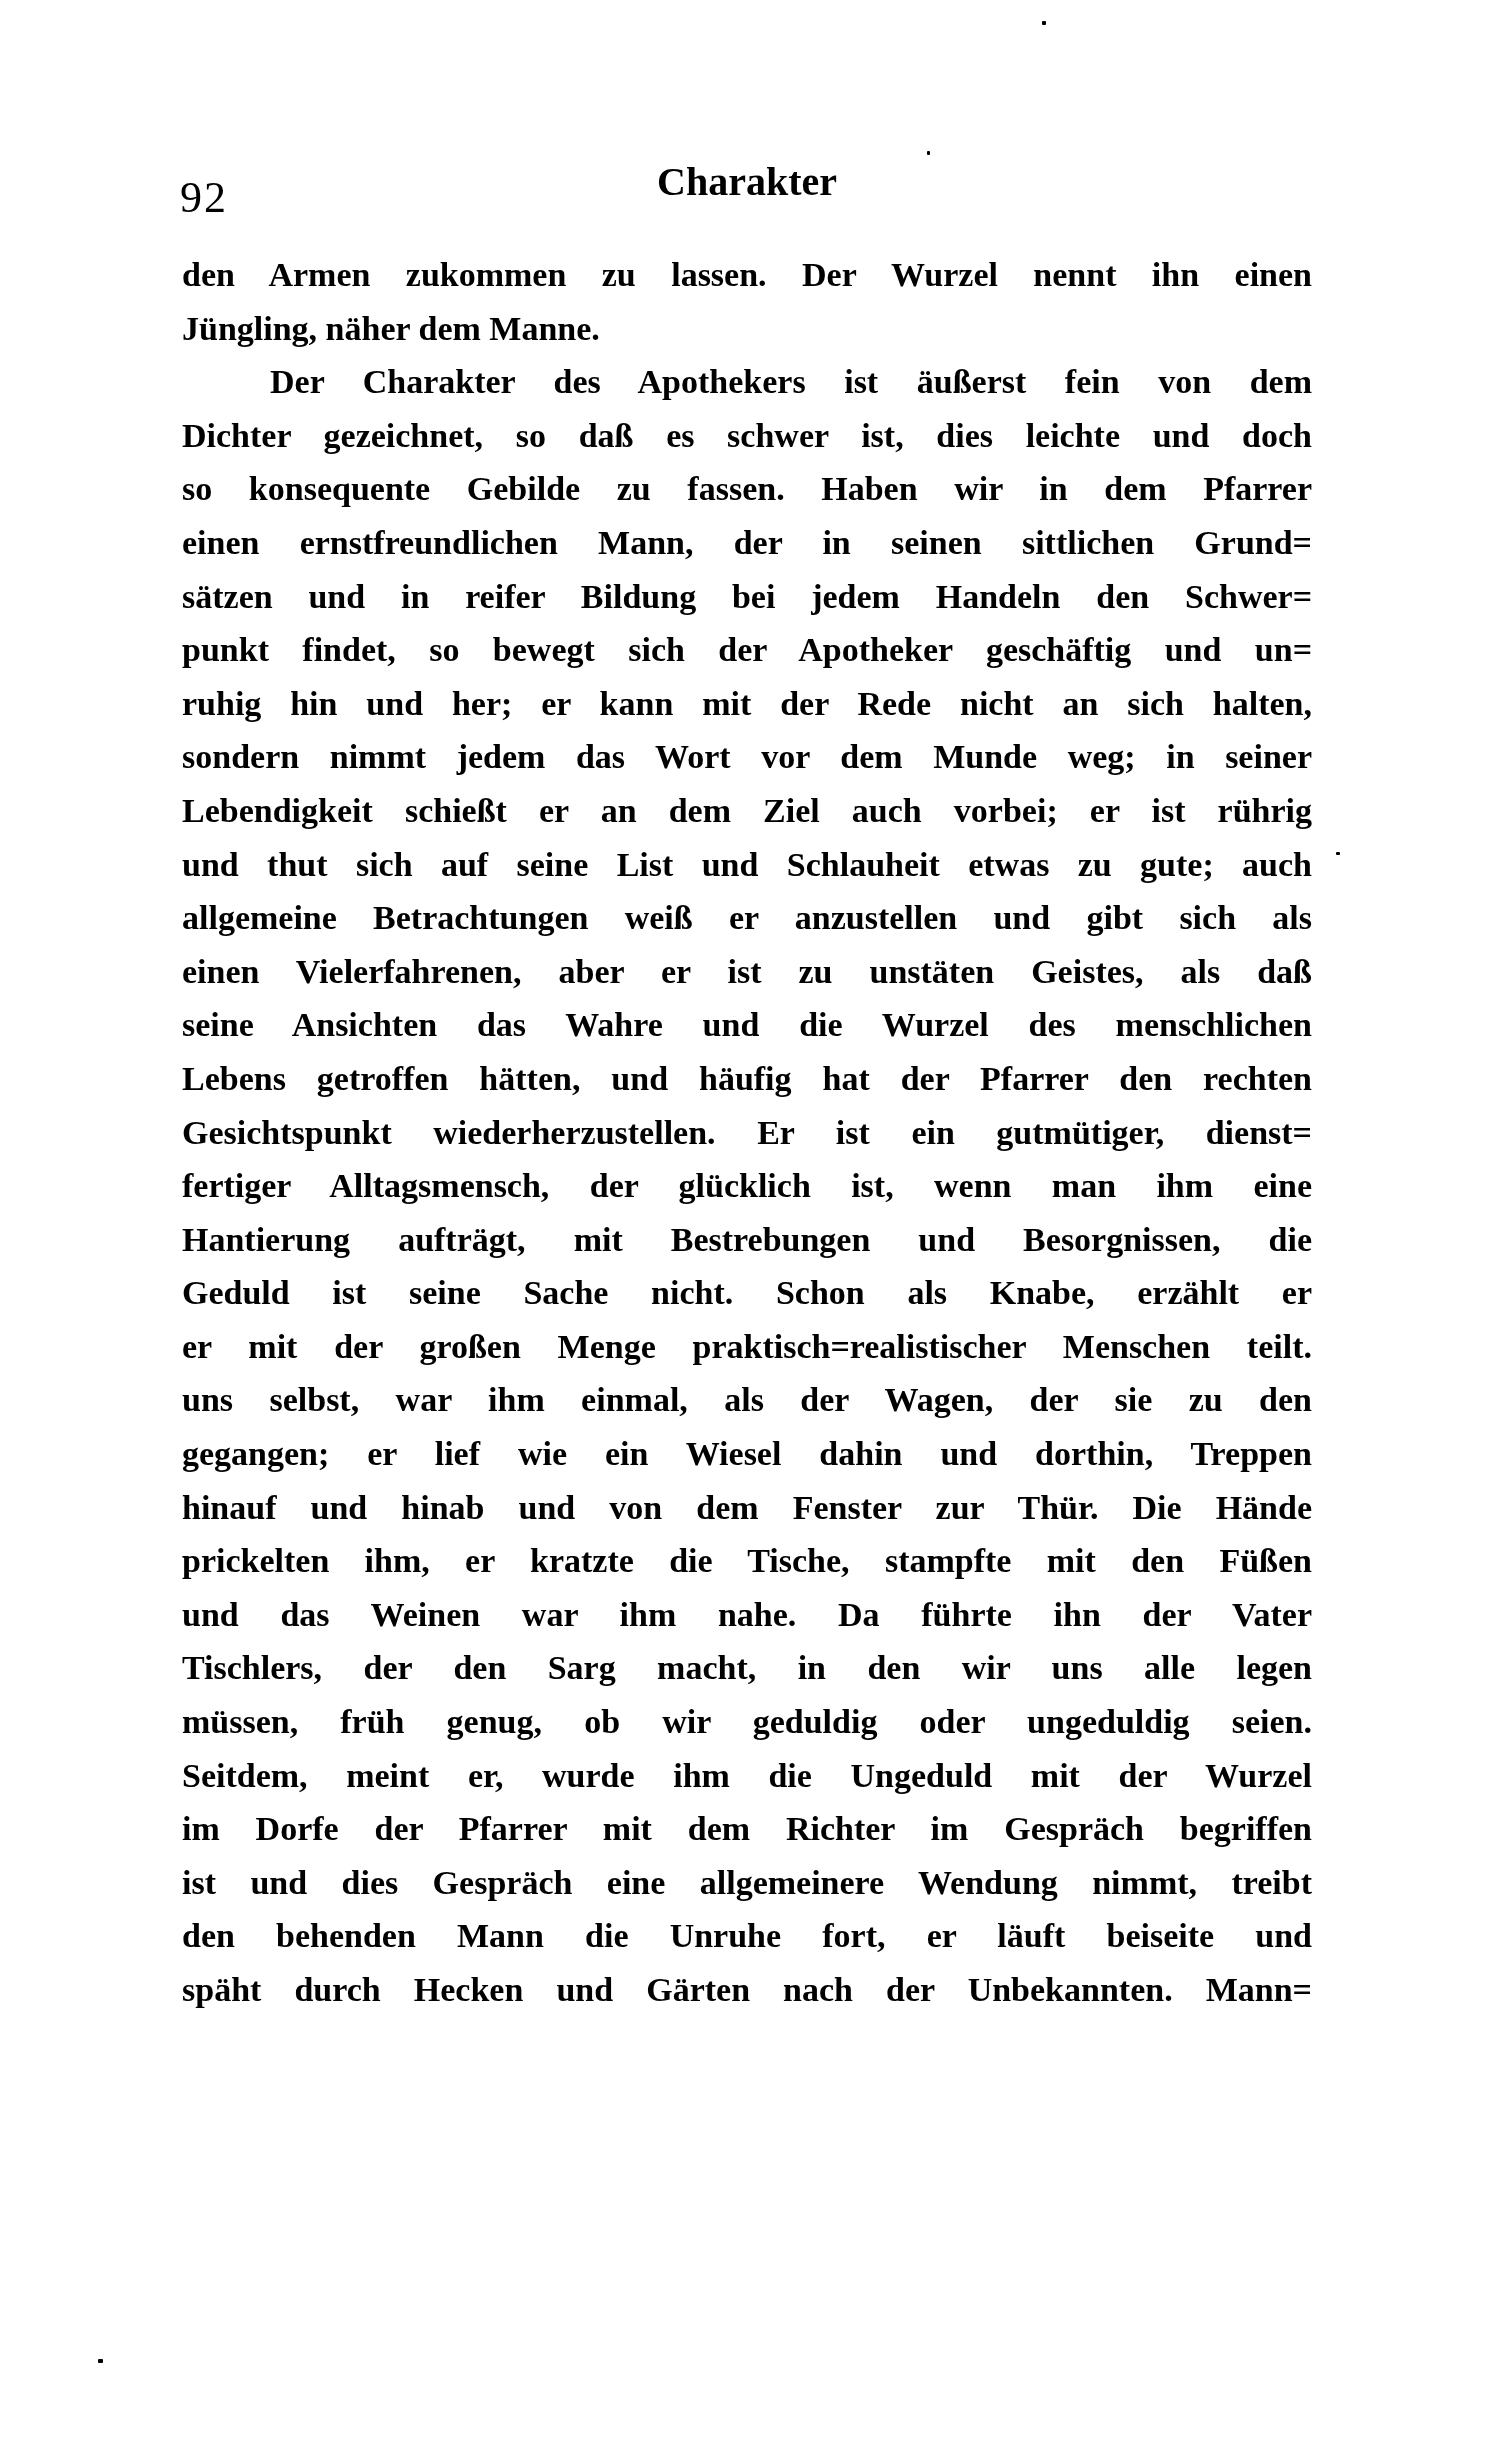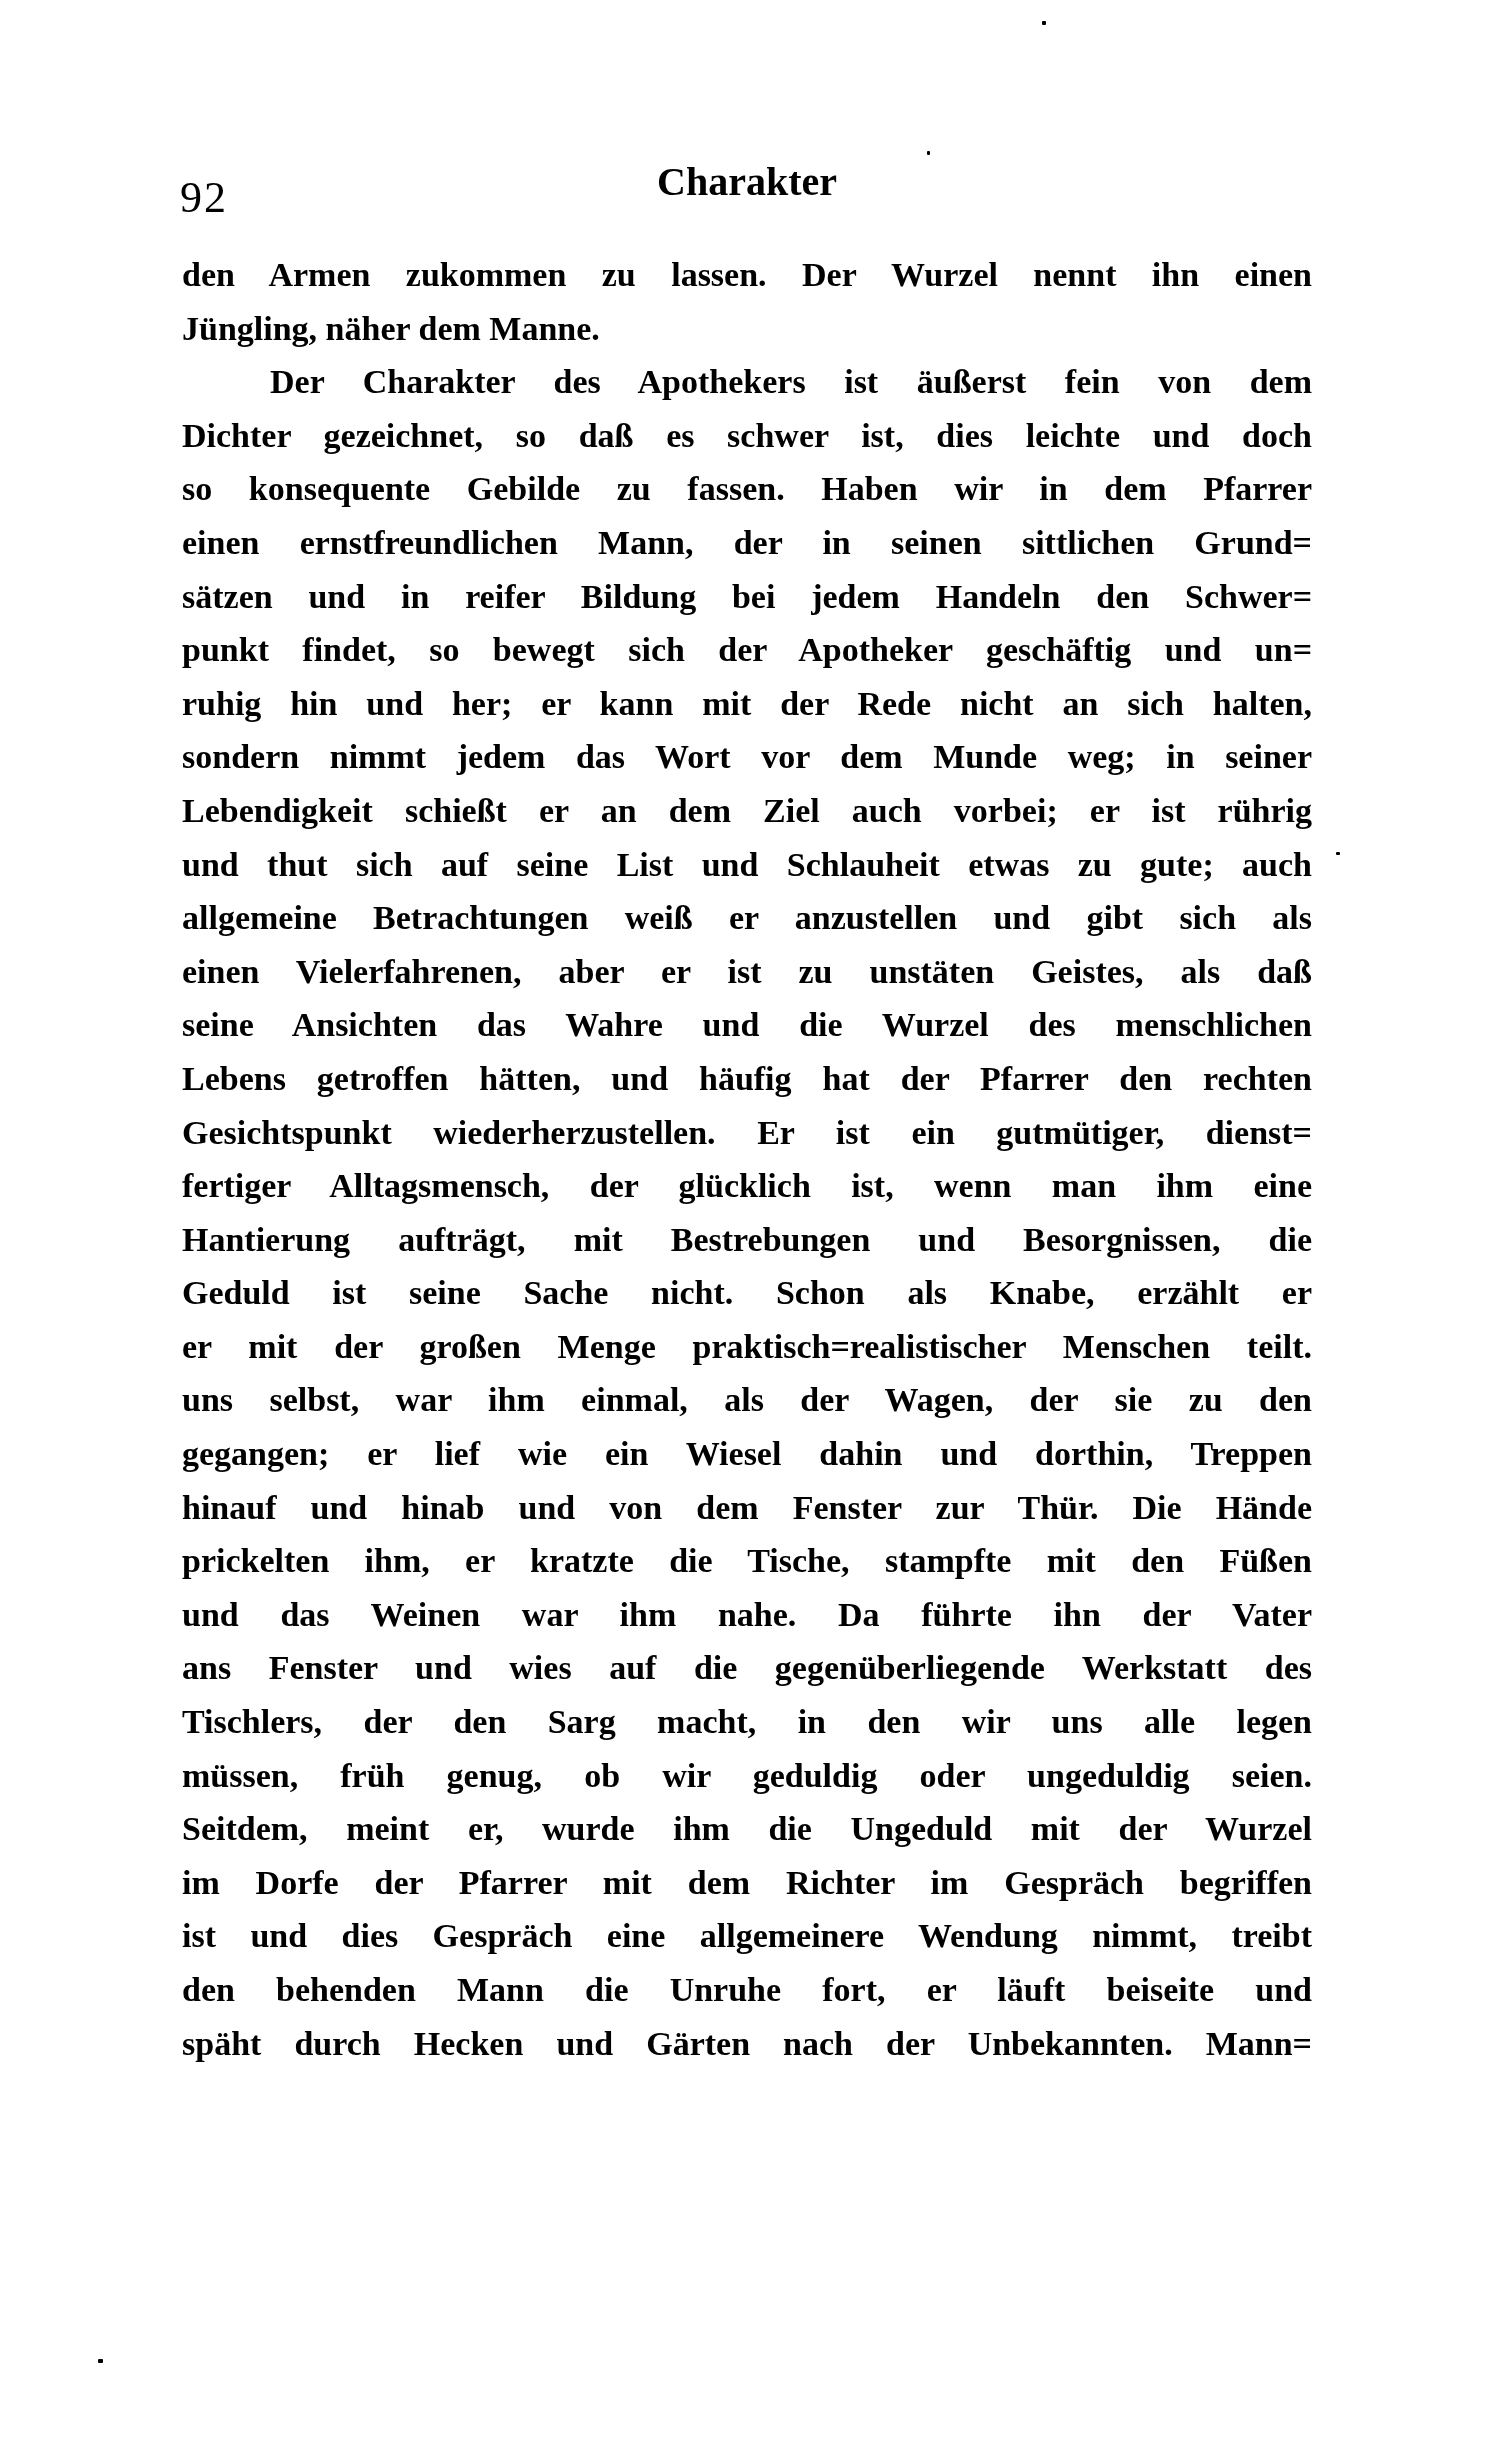--- a/index.html
+++ b/index.html
@@ -90,21 +90,20 @@
       <div class="text-line">Gesichtspunkt wiederherzustellen. Er ist ein gutmütiger, dienst=</div>
       <div class="text-line">fertiger Alltagsmensch, der glücklich ist, wenn man ihm eine</div>
       <div class="text-line">Hantierung aufträgt, mit Bestrebungen und Besorgnissen, die</div>
       <div class="text-line">Geduld ist seine Sache nicht. Schon als Knabe, erzählt er</div>
       <div class="text-line">er mit der großen Menge praktisch=realistischer Menschen teilt.</div>
       <div class="text-line">uns selbst, war ihm einmal, als der Wagen, der sie zu den</div>
       <div class="text-line">gegangen; er lief wie ein Wiesel dahin und dorthin, Treppen</div>
       <div class="text-line">hinauf und hinab und von dem Fenster zur Thür. Die Hände</div>
       <div class="text-line">prickelten ihm, er kratzte die Tische, stampfte mit den Füßen</div>
       <div class="text-line">und das Weinen war ihm nahe. Da führte ihn der Vater</div>
-      <div class="text-line">ans Fenster und wies auf die gegenüberliegende Werkstatt des</div>
       <div class="text-line">Tischlers, der den Sarg macht, in den wir uns alle legen</div>
       <div class="text-line">müssen, früh genug, ob wir geduldig oder ungeduldig seien.</div>
       <div class="text-line">Seitdem, meint er, wurde ihm die Ungeduld mit der Wurzel</div>
       <div class="text-line">im Dorfe der Pfarrer mit dem Richter im Gespräch begriffen</div>
       <div class="text-line">ist und dies Gespräch eine allgemeinere Wendung nimmt, treibt</div>
       <div class="text-line">den behenden Mann die Unruhe fort, er läuft beiseite und</div>
       <div class="text-line">späht durch Hecken und Gärten nach der Unbekannten. Mann=</div>
     </div>
   <div id="specks">
       <div class="speck" style="left: 1042px; top: 21px; width: 4px; height: 4px;"></div>

